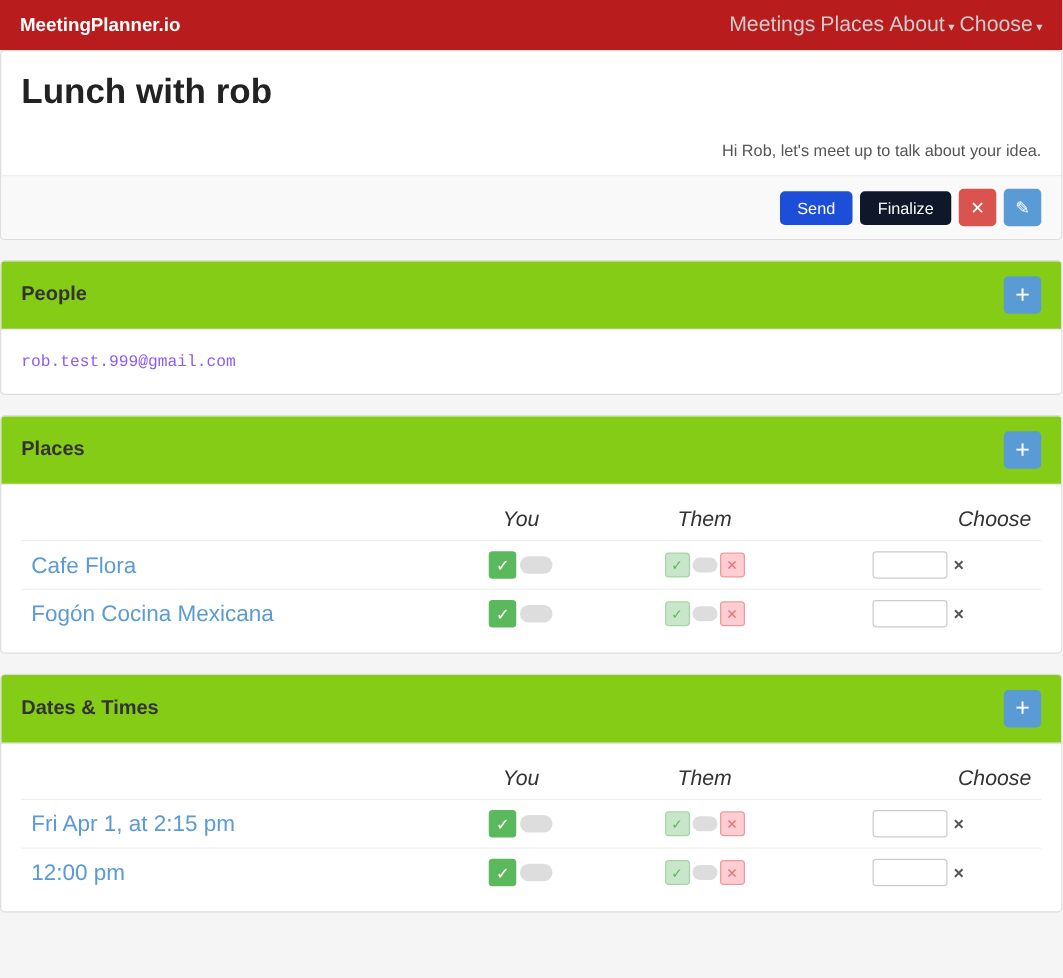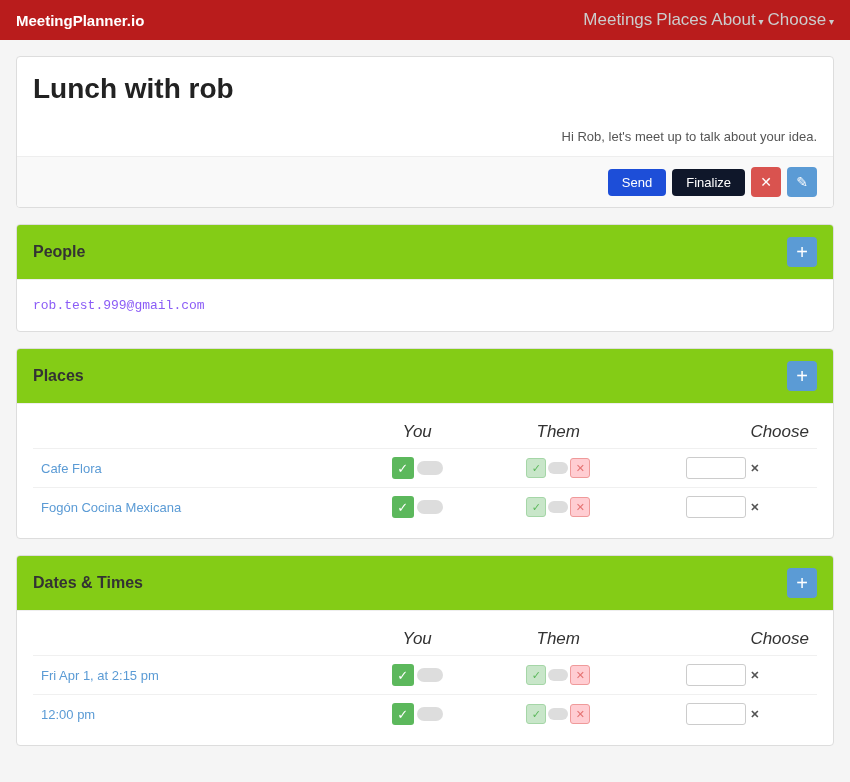--- a/index.html
+++ b/index.html
@@ -29,21 +29,21 @@
       color: #ccc;
       text-decoration: none;
       cursor: pointer;
     }
     nav .nav-links .has-caret::after {
       content: ' ▾';
       font-size: 10px;
     }
 
     
-    .page { padding: 16px; max-width: 850px; margin: 0 auto; }
+    .page { max-width: 850px; margin: 0 auto; }
 
     
     .card {
       background: #fff;
       border: 1px solid #ddd;
       border-radius: 4px;
       margin-bottom: 16px;
       overflow: hidden;
     }
 
@@ -157,21 +157,21 @@
       border-top: 1px solid #f0f0f0;
       vertical-align: middle;
     }
     .places-table td:nth-child(2), .times-table td:nth-child(2) { text-align: center; }
     .places-table td:nth-child(3), .times-table td:nth-child(3) { text-align: center; }
     .places-table td:nth-child(4), .times-table td:nth-child(4) { text-align: center; }
 
     .place-link, .date-link {
       color: #5b9bd5;
       text-decoration: none;
-      font-size: 13px;
+      font-size: 18px;
     }
 
     
     .toggle-group {
       display: inline-flex;
       align-items: center;
       gap: 3px;
     }
     .toggle-check {
       width: 22px;

